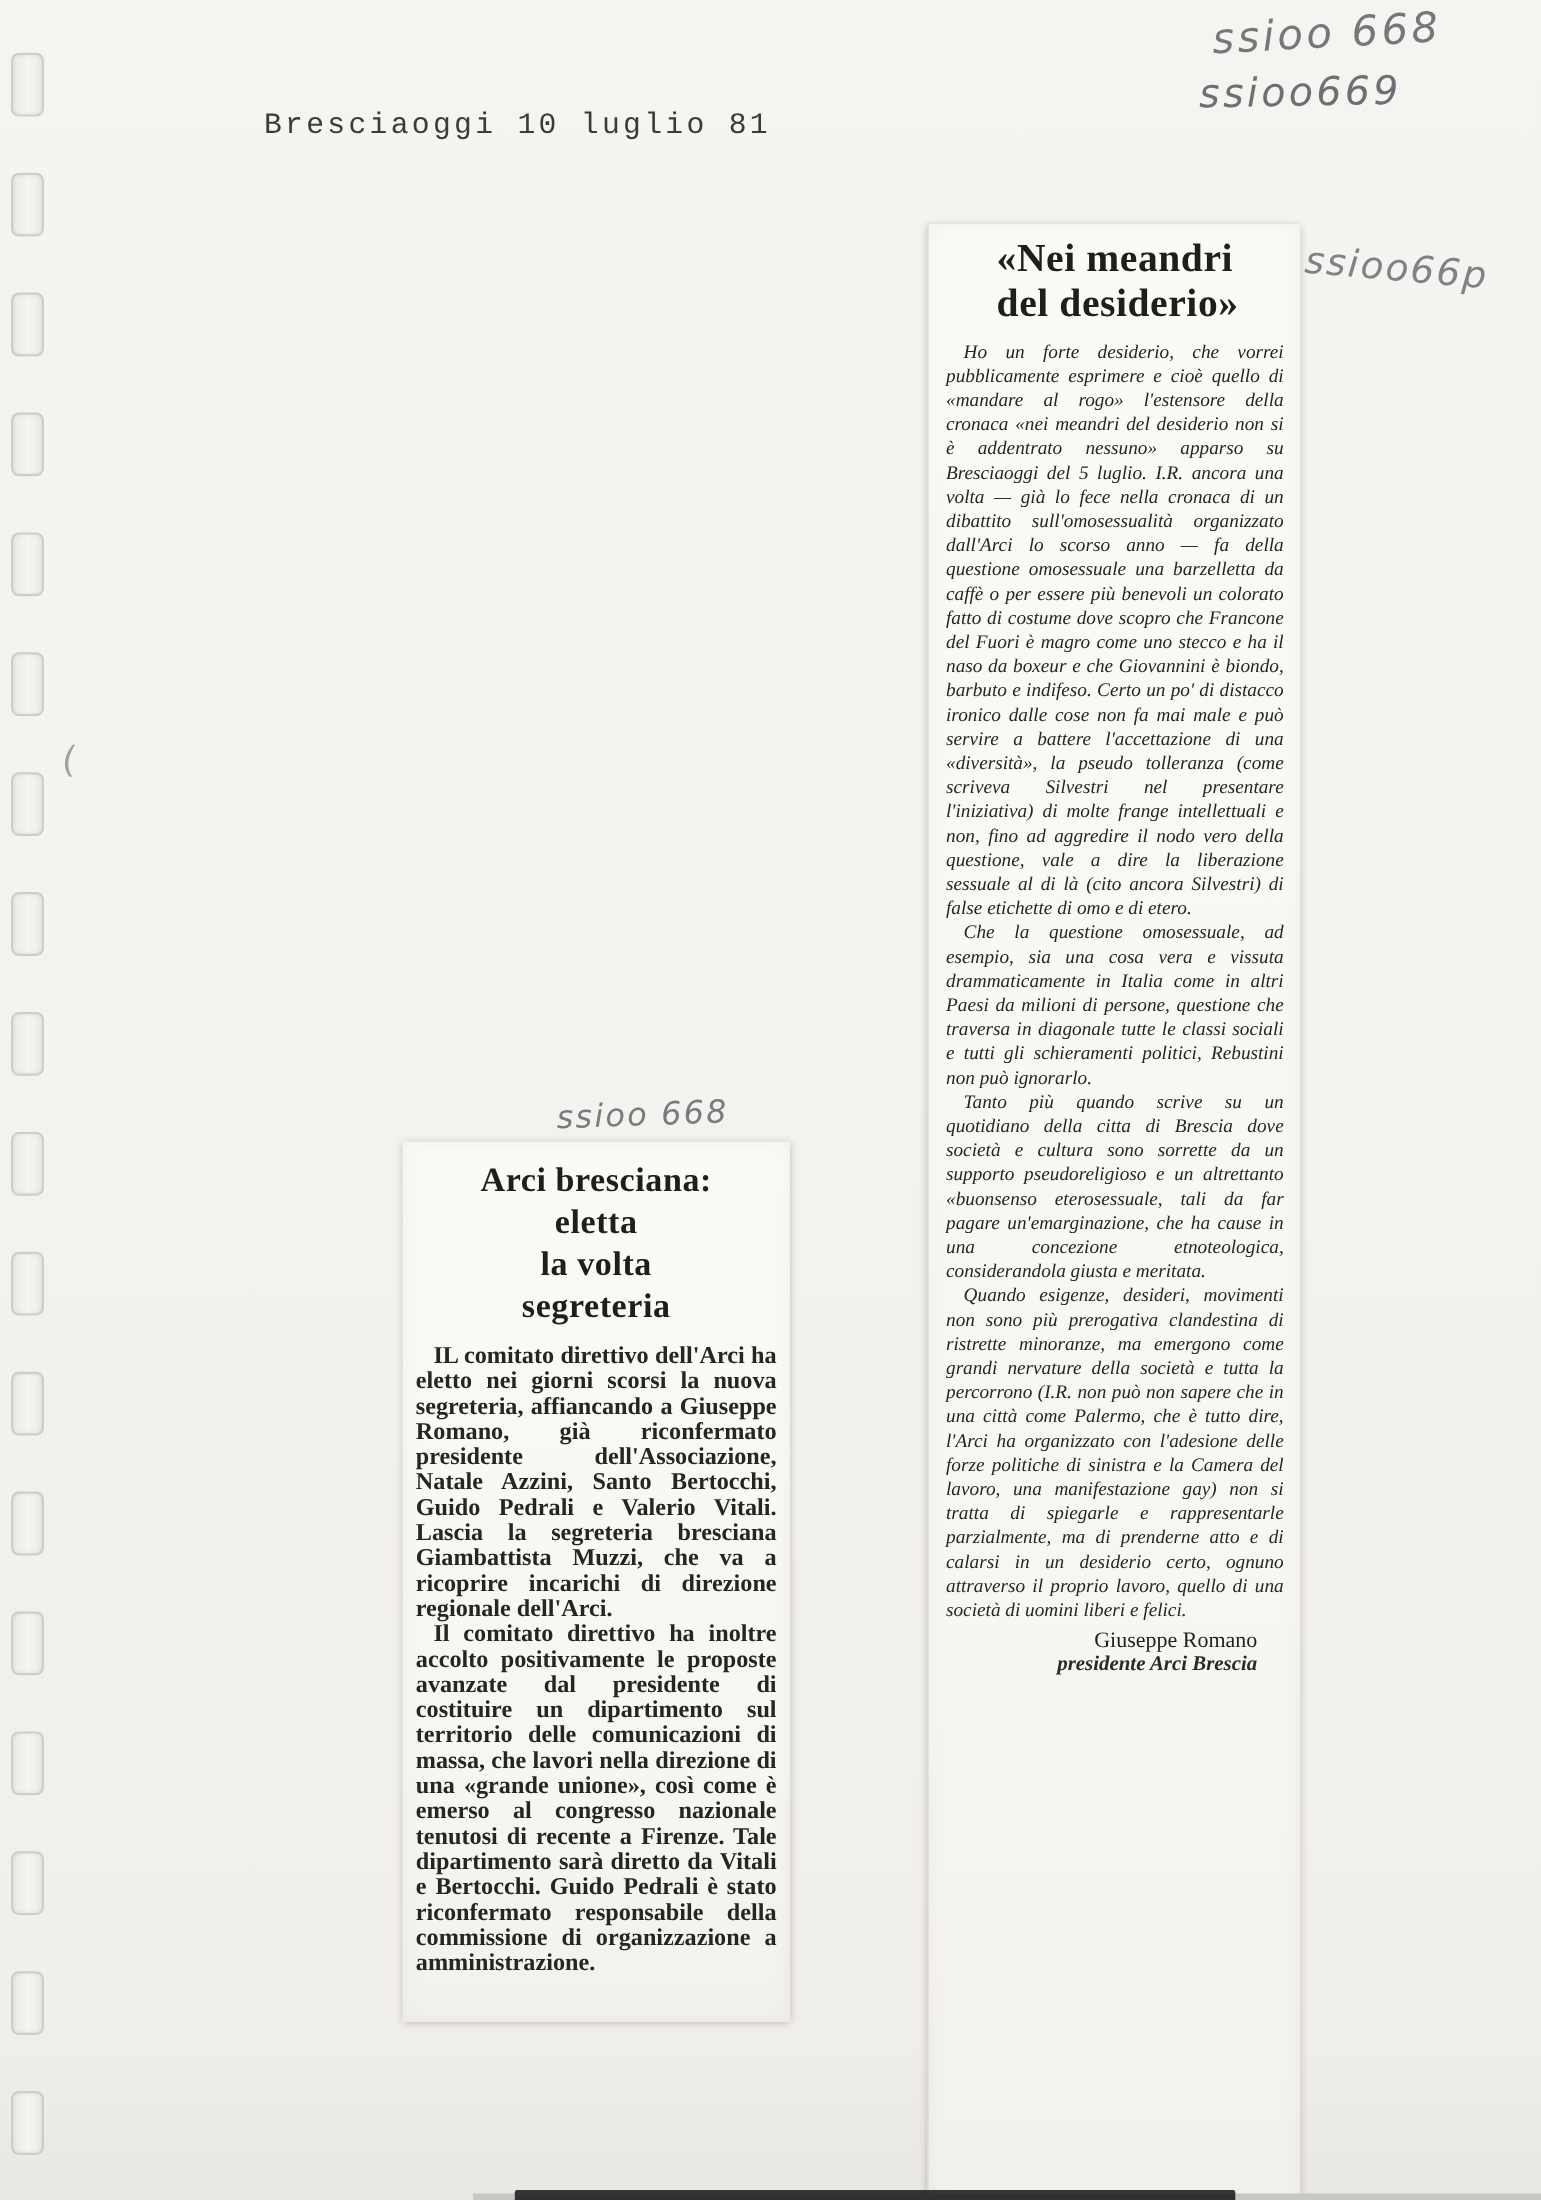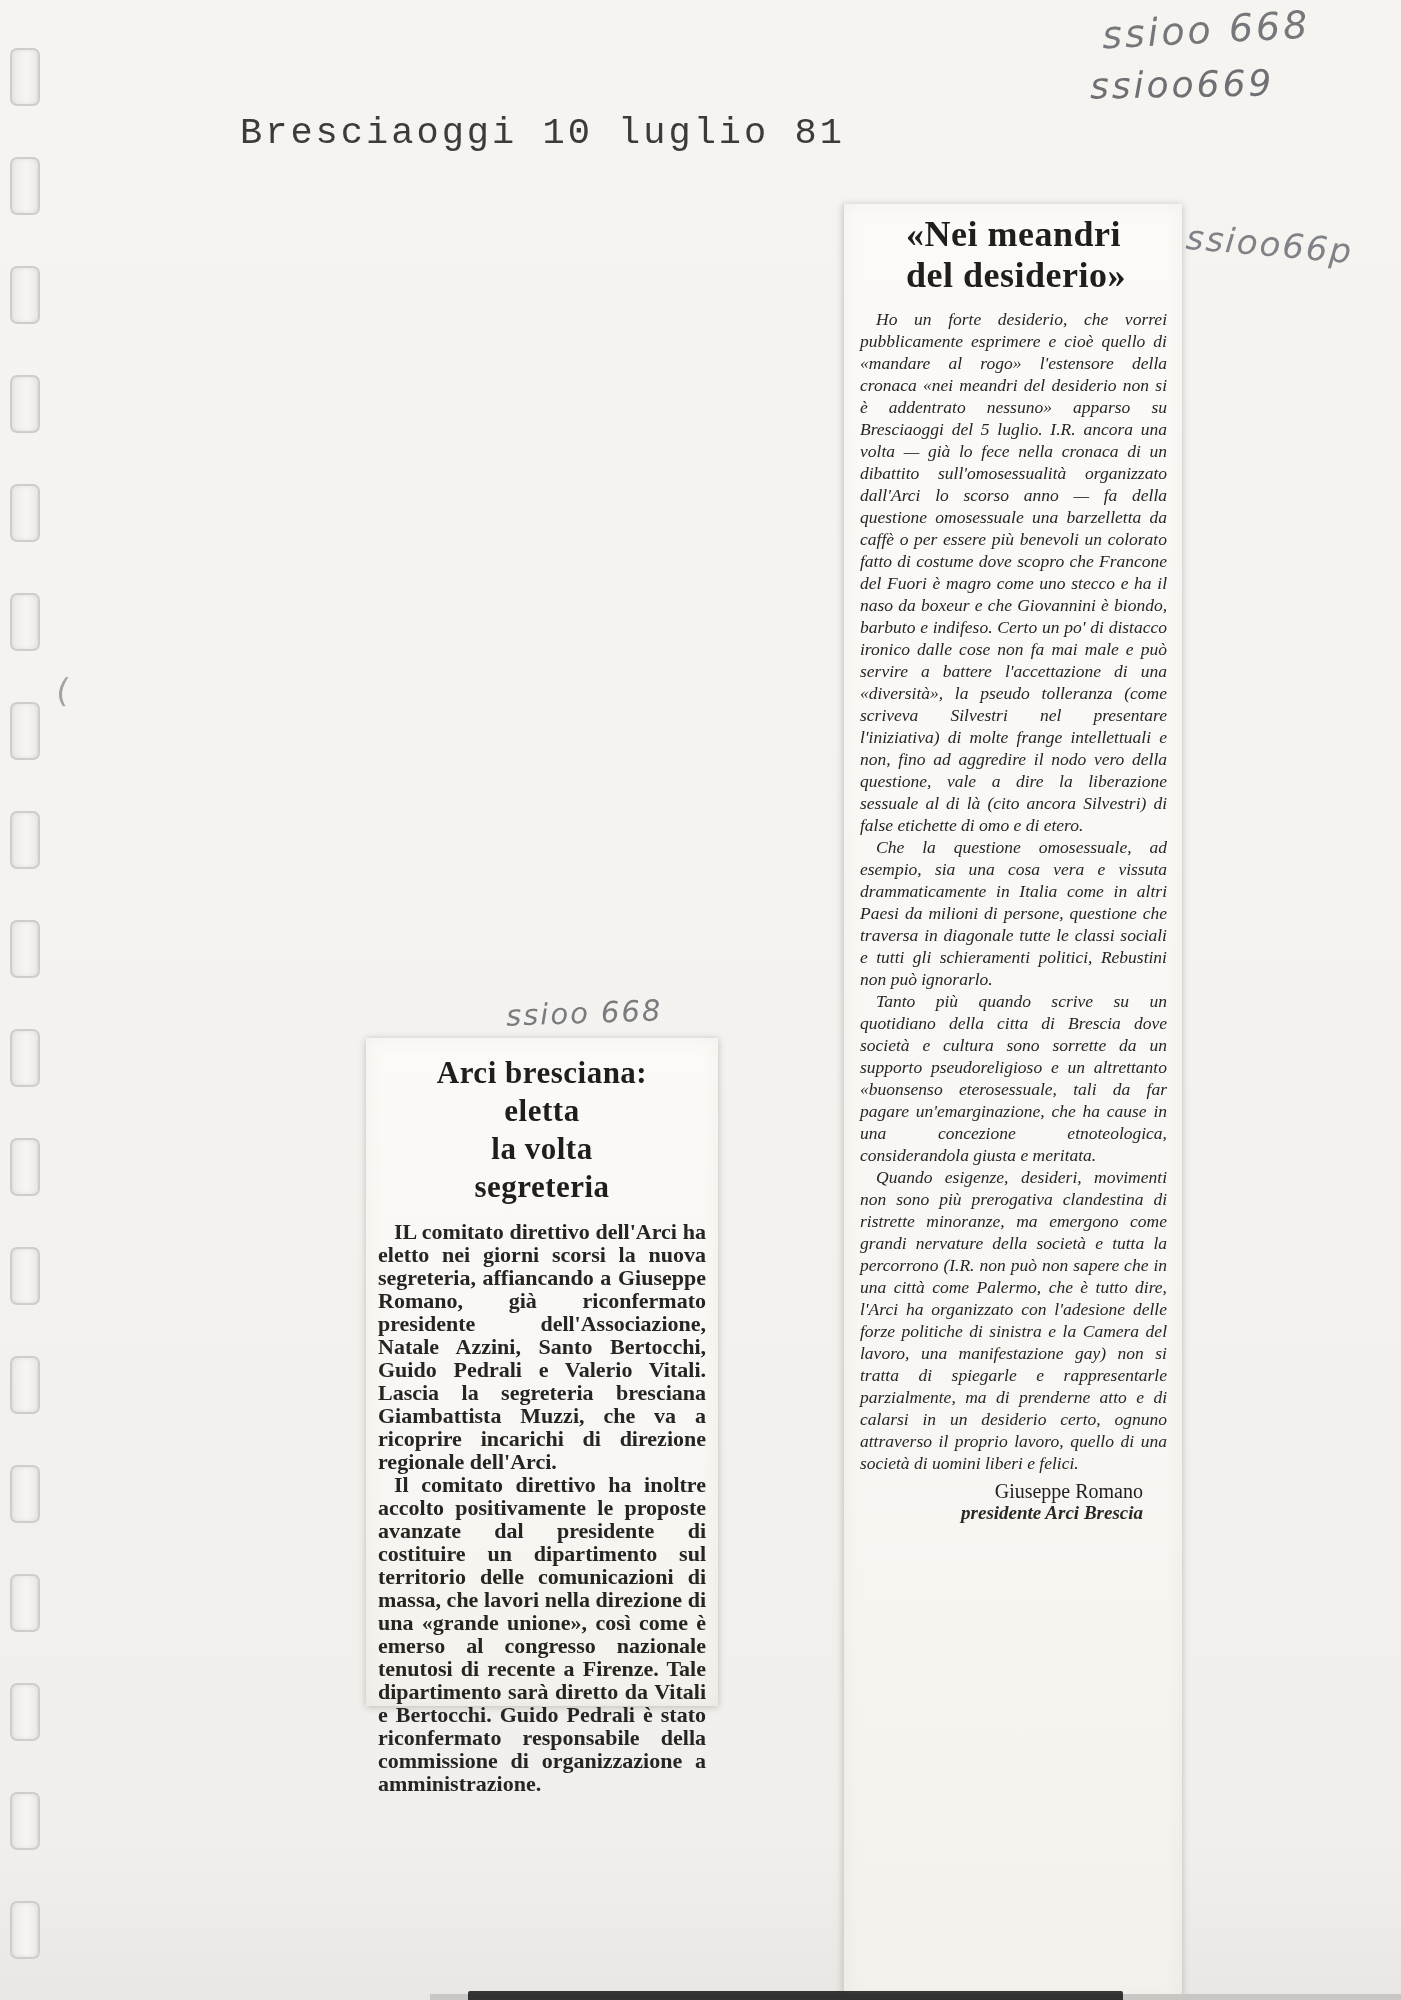--- a/index.html
+++ b/index.html
@@ -16,43 +16,43 @@
   .binding-rail{position:absolute;left:0;top:0;width:60px;height:2000px;}
   .hole{
     position:absolute;left:10px;width:26px;height:54px;
     border-radius:7px;
     border:2px solid #cfcdc9;
     background:linear-gradient(90deg,#eceae6,#f6f5f2 55%,#eceae6);
     box-shadow:inset 0 0 4px rgba(0,0,0,0.08);
   }
   
   .header-line{
-    position:absolute;left:240px;top:112px;
+    position:absolute;left:240px;top:100px;
     font-family:"Liberation Mono","DejaVu Sans Mono",monospace;
-    font-size:37px;letter-spacing:3px;color:#3c3b39;white-space:nowrap;
+    font-size:27px;letter-spacing:3px;color:#3c3b39;white-space:nowrap;
   }
   
   .handwriting{
     position:absolute;
     font-family:"DejaVu Sans",sans-serif;font-style:italic;
     color:#77767a;white-space:nowrap;
   }
   .hw-top1{left:1102px;top:8px;font-size:38px;letter-spacing:3px;transform:rotate(-3deg);}
   .hw-top2{left:1090px;top:64px;font-size:36px;letter-spacing:3px;transform:rotate(-1deg);color:#6f6e73;}
   .hw-right{left:1186px;top:224px;font-size:34px;letter-spacing:2px;transform:rotate(5deg);color:#828187;}
   .hw-left{left:506px;top:996px;font-size:29px;letter-spacing:2px;transform:rotate(-2deg);color:#7b7a7f;}
   .hw-paren{left:56px;top:672px;font-size:32px;color:#a3a2a0;transform:rotate(-6deg);}
   
   .clipping{
     position:absolute;
     background:linear-gradient(180deg,#fbfaf7,#f7f6f2 70%,#f3f1ec);
     box-shadow:0 1px 7px rgba(60,55,45,0.28), inset 0 0 18px rgba(120,110,90,0.07);
   }
   .clip-right{left:843px;top:204px;width:338px;height:1798px;border-left:1px solid #d8d5cf;}
-  .clip-left{left:366px;top:1038px;width:352px;height:668px;}
+  .clip-left{left:366px;top:1038px;width:352px;height:800px;}
   .clip-title{
     font-weight:bold;color:#1f1e1c;
     font-family:"Liberation Serif","DejaVu Serif",serif;
   }
   .clip-right .clip-title{
     margin:10px 8px 12px 62px;font-size:36px;line-height:41px;letter-spacing:0.5px;
   }
   .clip-left .clip-title{
     margin:16px 10px 14px 10px;font-size:31px;line-height:38px;text-align:center;letter-spacing:0.5px;
   }

